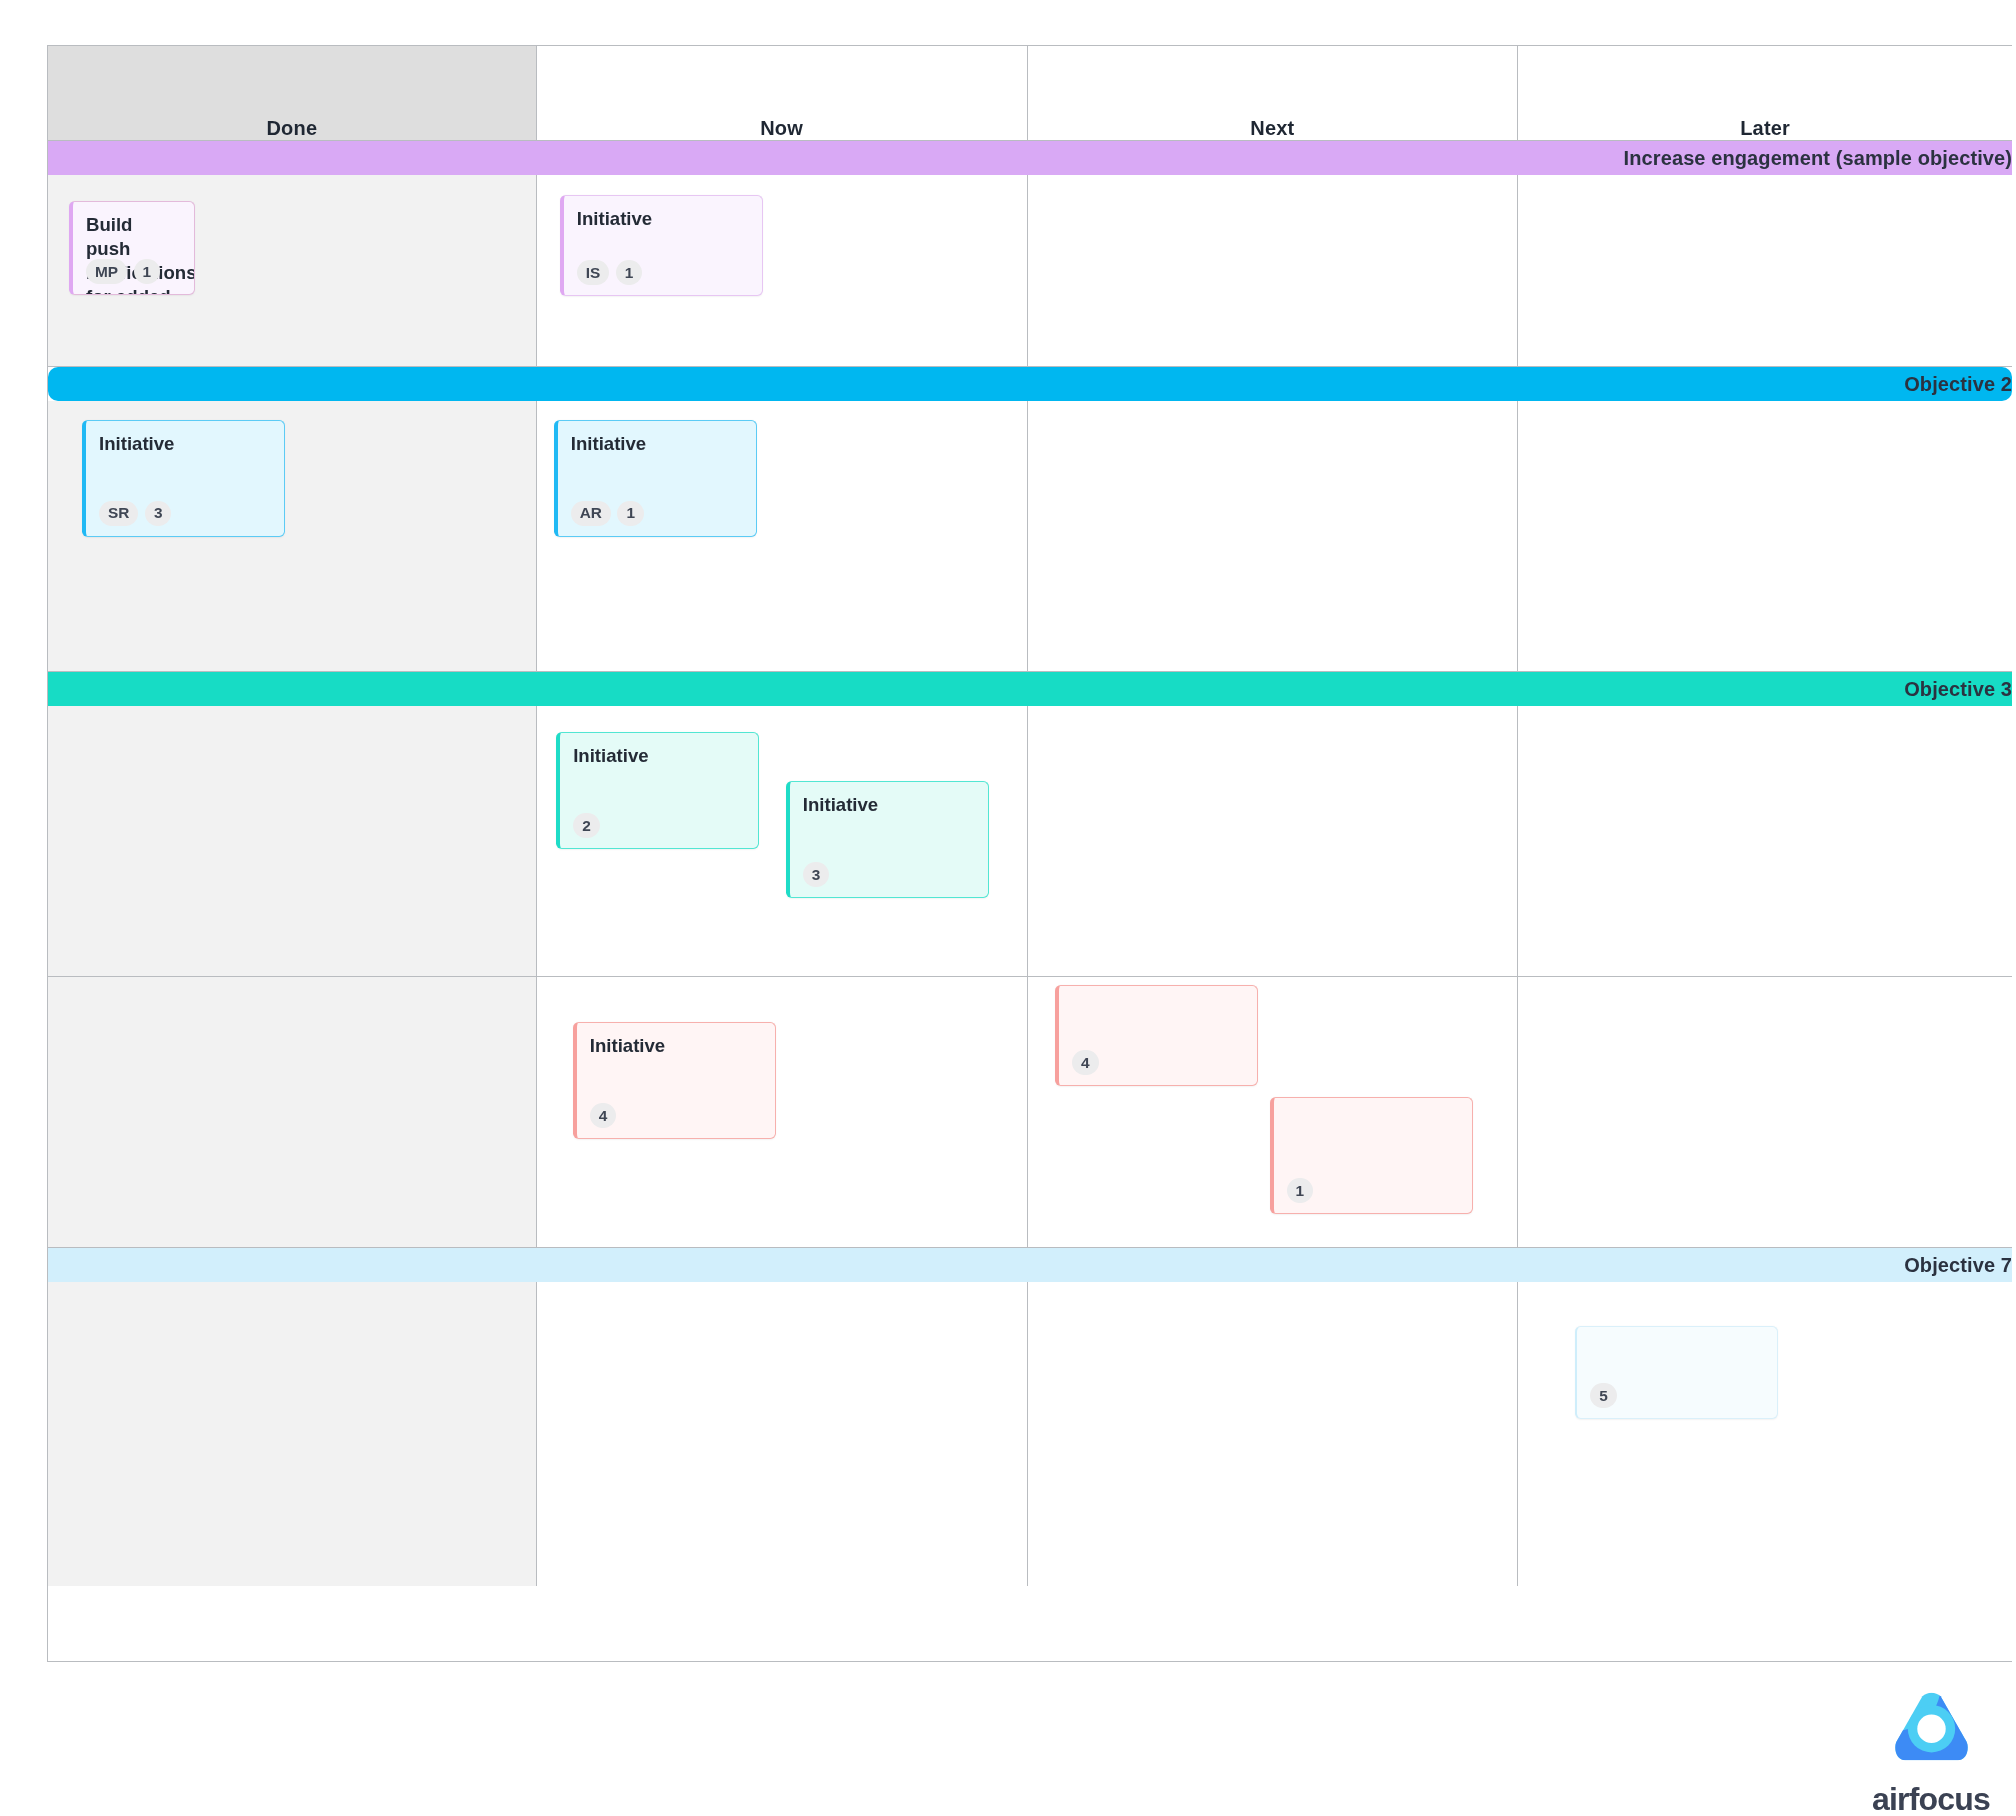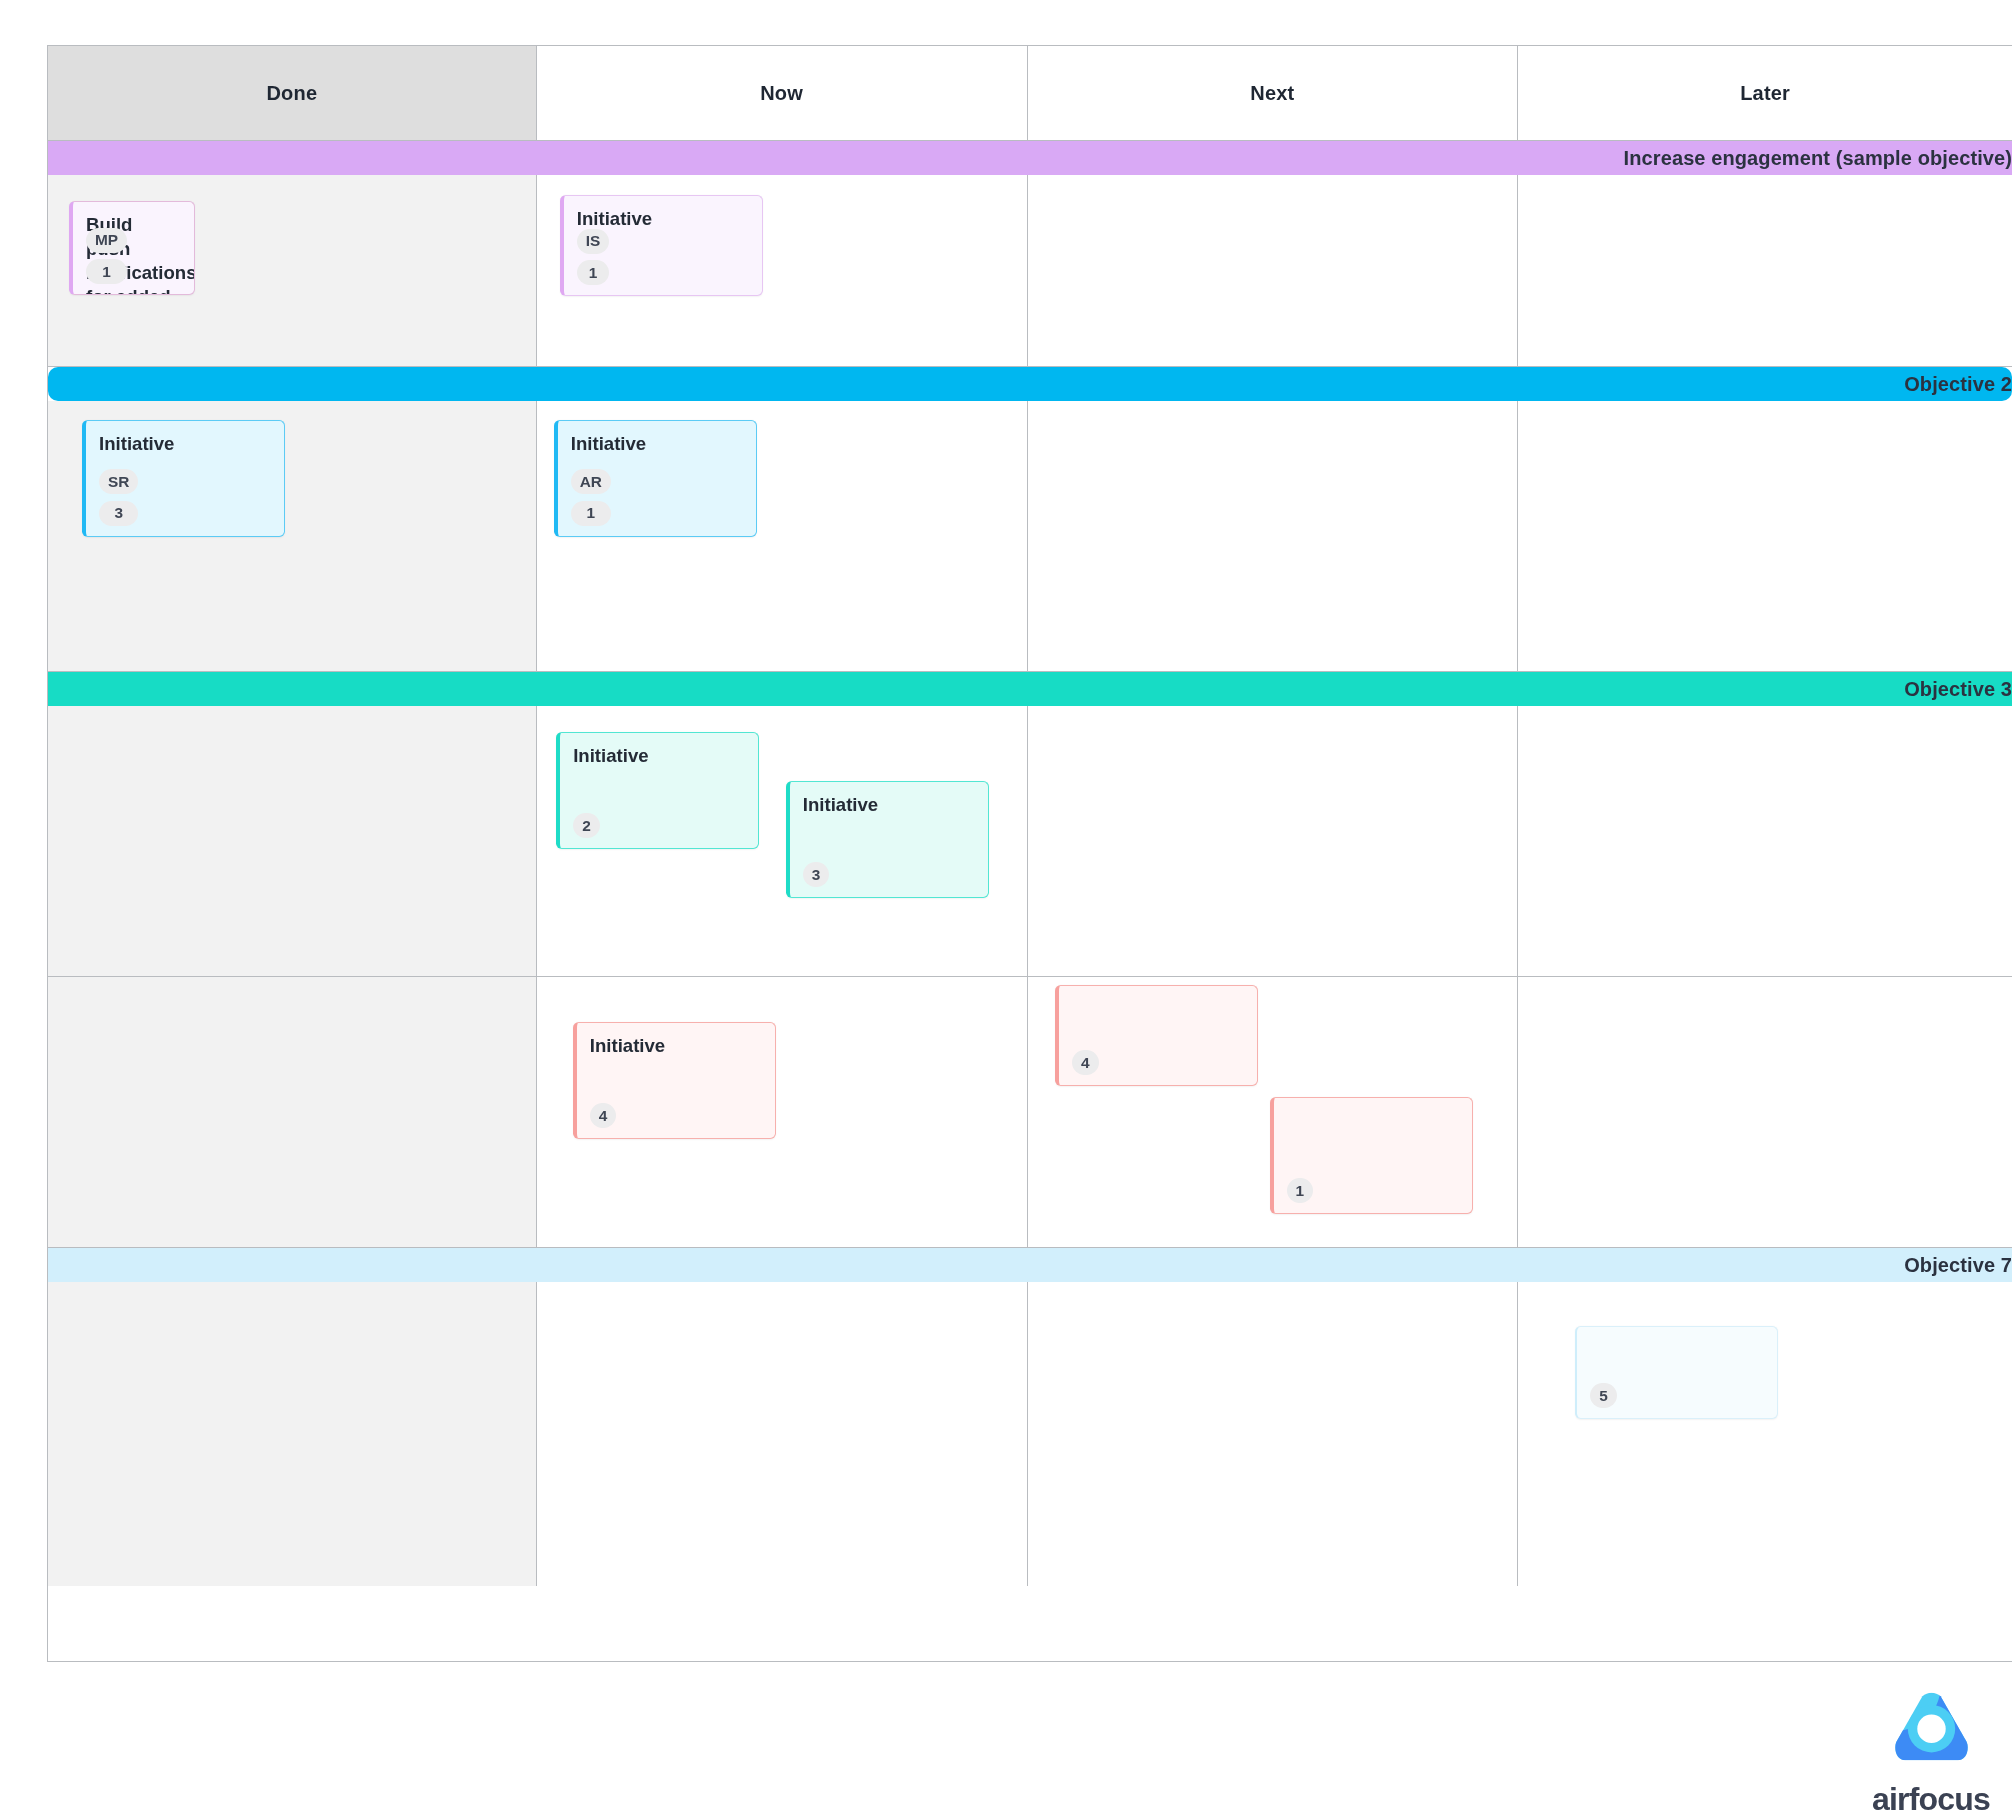--- a/index.html
+++ b/index.html
@@ -31,21 +31,21 @@
 
   
   .header-row {
     display: flex;
     height: 95px;
     border-bottom: 1.6px solid #b9bcc0;
     box-sizing: border-box;
   }
   .col-head {
     display: flex;
-    align-items: center;
+    align-items: flex-end;
     justify-content: center;
     box-sizing: border-box;
     border-right: 1.6px solid #b9bcc0;
     font-size: 20px;
     font-weight: bold;
     color: #1f2733;
     letter-spacing: 0.2px;
   }
   .col-head.done   { width: 489px; background: #dedede; }
   .col-head.now    { width: 491px; background: #ffffff; }
@@ -99,21 +99,20 @@
     color: #242b36;
     line-height: 1.28;
     margin: 0;
   }
   .card-badges {
     position: absolute;
     left: 13px;
     bottom: 9.7px;
     display: flex;
     gap: 6.5px;
-    flex-direction: column;
   }
   .badge {
     background: #ececed;
     color: #3f4654;
     border-radius: 809px;
     font-size: 15.4px;
     font-weight: bold;
     min-width: 13.8px;
     height: 25px;
     padding: 0 9px;

